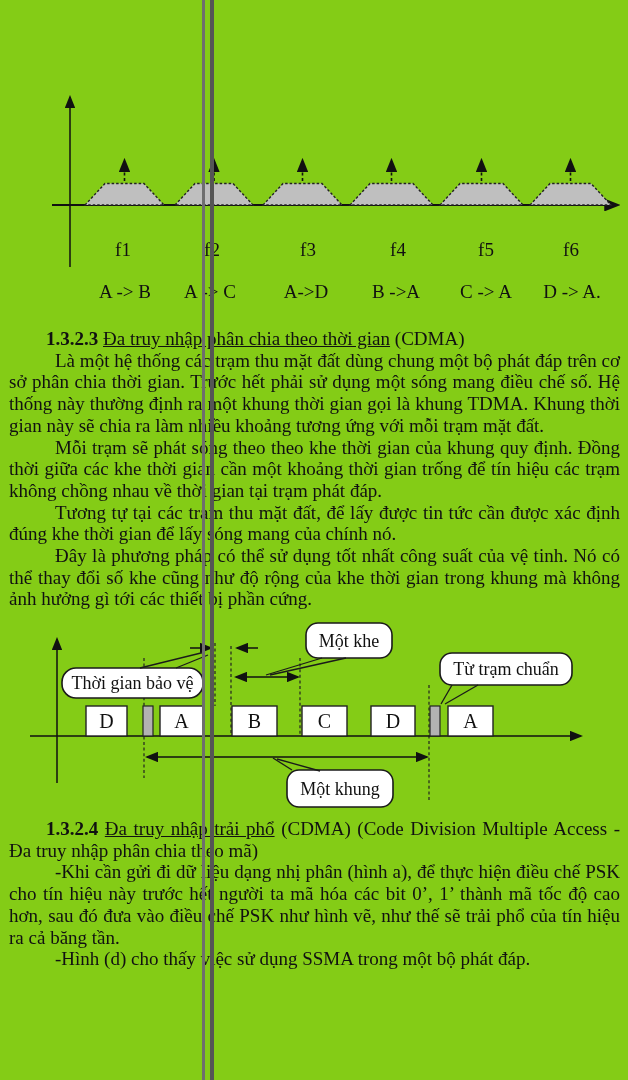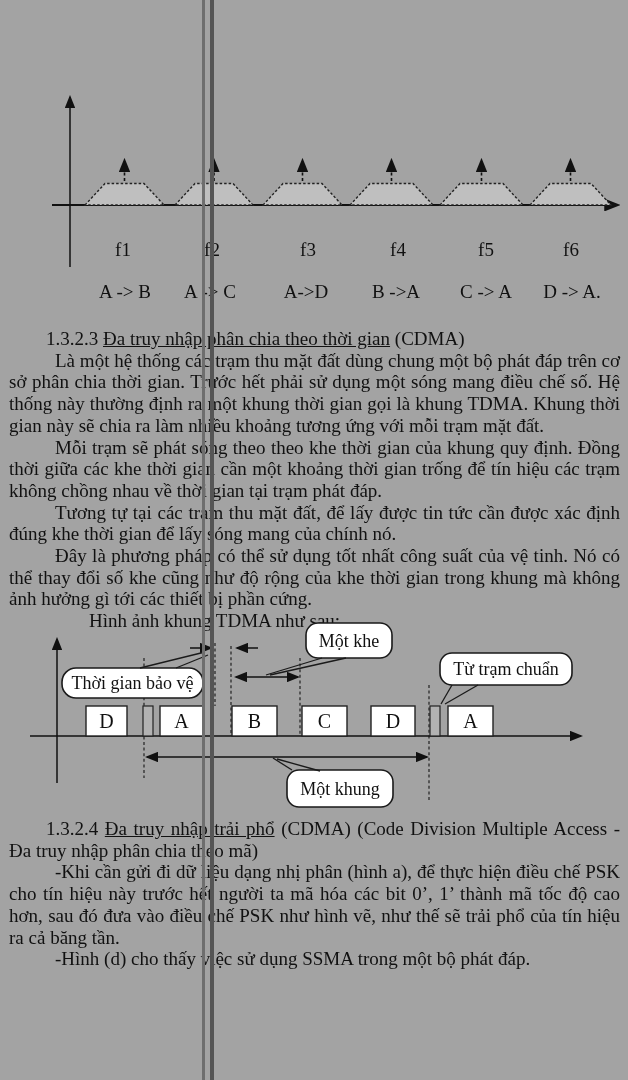--- a/index.html
+++ b/index.html
@@ -1,26 +1,26 @@
 <!DOCTYPE html>
 <html><head>
 <meta charset="utf-8">
 <style>
   html,body { margin:0; padding:0; background:#fff; }
   .page {
-    position:relative; width:628px; height:1080px; background:#a3a3a3;
+    position:relative; width:628px; height:1080px; background:#84cc16;
     font-family:"Liberation Serif", serif; color:#111; overflow:hidden;
   }
   .textblock { position:absolute; left:9px; width:611px; font-size:19px;
     line-height:21.7px; text-align:justify; }
   #tdma-text { top:328px; }
   #cdma-text { top:818px; }
   .page p { margin:0; }
   .heading { text-indent:37px; }
-  .sec-num { font-weight:normal; }
+  .sec-num { font-weight:bold; }
   .sec-title { text-decoration:underline; }
   .para { text-indent:46px; }
   .para-figure { text-indent:80px; }
   .svg-abs { position:absolute; left:0; }
   #fdma-svg { top:0; }
   #tdma-svg { top:615px; }
   .scan-line { position:absolute; top:0; height:1080px; z-index:40; }
   #scan-line-1 { left:202px; width:2.5px; background:#6e6e6e; }
   #scan-line-2 { left:210px; width:3.5px; background:#555555; }
   svg text { font-family:"Liberation Serif", serif; fill:#111; }
@@ -82,21 +82,20 @@
     <text class="rlabel" x="486" y="298">C -&gt; A</text>
     <text class="rlabel" x="572" y="298">D -&gt; A.</text>
   </svg>
 
   <div id="tdma-text" class="textblock">
     <p class="heading"><span class="sec-num">1.3.2.3</span> <span class="sec-title">Đa truy nhập phân chia theo thời gian</span> <span>(CDMA)</span></p>
     <p class="para">Là một hệ thống các trạm thu mặt đất dùng chung một bộ phát đáp trên cơ sở phân chia thời gian. Trước hết phải sử dụng một sóng mang điều chế số. Hệ thống này thường định ra một khung thời gian gọi là khung TDMA. Khung thời gian này sẽ chia ra làm nhiều khoảng tương ứng với mỗi trạm mặt đất.</p>
     <p class="para">Mỗi trạm sẽ phát sóng theo theo khe thời gian của khung quy định. Đồng thời giữa các khe thời gian cần một khoảng thời gian trống để tín hiệu các trạm không chồng nhau về thời gian tại trạm phát đáp.</p>
     <p class="para">Tương tự tại các trạm thu mặt đất, để lấy được tin tức cần được xác định đúng khe thời gian để lấy sóng mang của chính nó.</p>
     <p class="para">Đây là phương pháp có thể sử dụng tốt nhất công suất của vệ tinh. Nó có thể thay đổi số khe cũng như độ rộng của khe thời gian trong khung mà không ảnh hưởng gì tới các thiết bị phần cứng.</p>
-    <p class="para para-figure">Hình ảnh khung TDMA như sau:</p>
   </div>
 
   <svg id="tdma-svg" class="svg-abs" width="628" height="245" viewBox="0 0 628 245">
     <defs>
       <marker id="ah2" viewBox="0 0 10 8" refX="8.5" refY="4" markerWidth="9" markerHeight="7.2" orient="auto-start-reverse">
         <path d="M0,0 L10,4 L0,8 z" fill="#111"></path>
       </marker>
     </defs>
 
     <line class="dash" x1="144" y1="43" x2="144" y2="163"></line>

